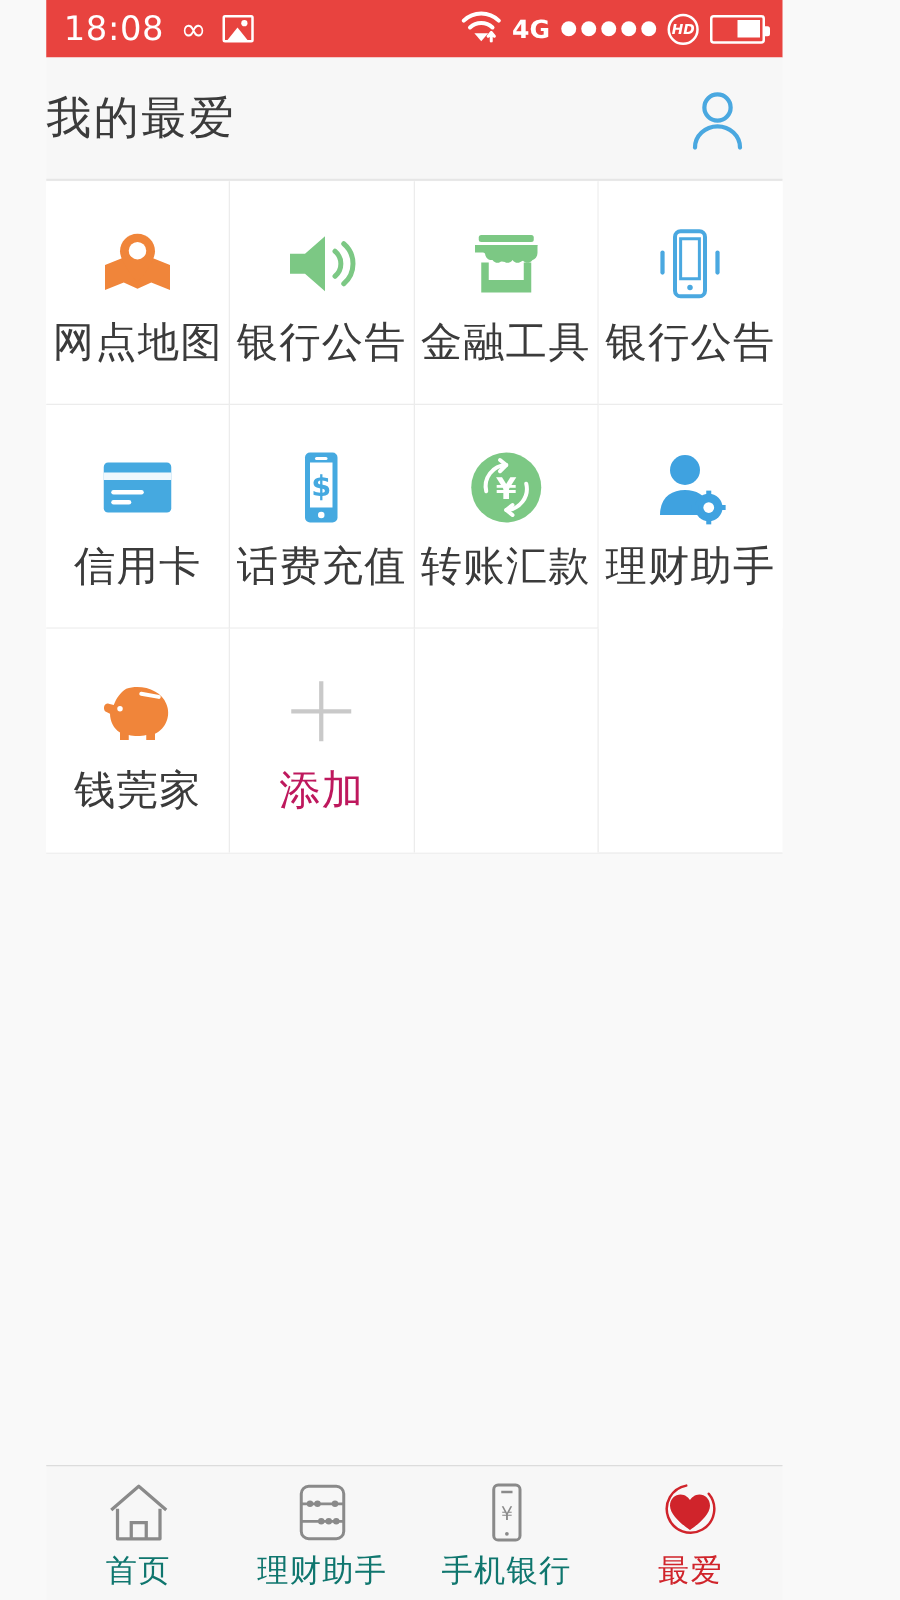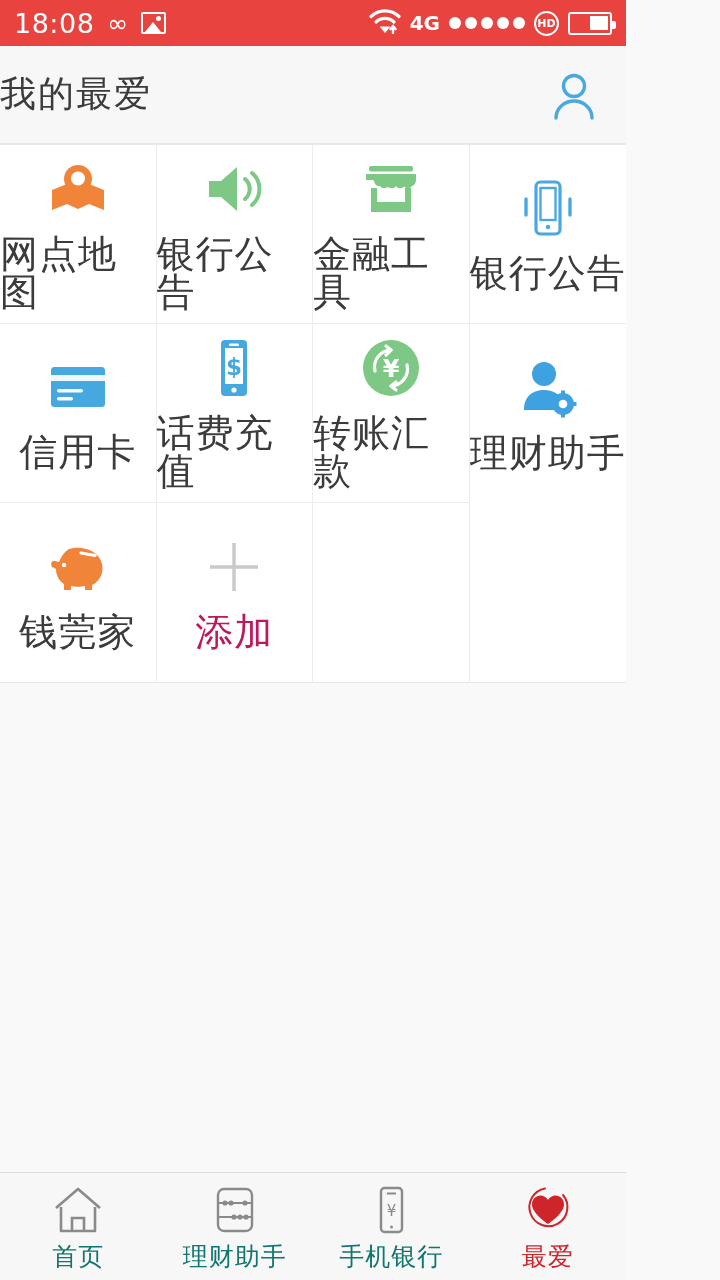--- a/index.html
+++ b/index.html
@@ -1,21 +1,21 @@
 <!DOCTYPE html>
 <html><head>
 <meta charset="utf-8">
 <style>
   * { margin:0; padding:0; box-sizing:border-box; }
   html,body {
     width:720px; height:1280px; overflow:hidden;
     font-family:"DejaVu Sans","Liberation Sans",sans-serif;
     background:#f9f9f9;
   }
-  #app { position:relative; width:626px; height:1280px; display:flex; flex-direction:column; background:#f9f9f9; }
+  #app { position:relative; width:626px; height:1280px; display:flex; flex-direction:column; background:#f9f9f9;padding-left:37px; }
 
   
   .statusbar {
     height:46px; background:#e8433f; color:#fff;
     display:flex; align-items:center; justify-content:space-between;
     padding:0 14px; flex:none;
   }
   .sb-left { display:flex; align-items:center; gap:13px; }
   .sb-right { display:flex; align-items:center; gap:9px; }
   .sb-time { font-size:27px; letter-spacing:.5px; font-weight:400; line-height:1; }
@@ -26,21 +26,21 @@
   }
   .sb-img::before{ content:""; position:absolute; left:2px; bottom:0; width:0;height:0;
     border-left:8px solid transparent;border-right:8px solid transparent;border-bottom:10px solid #fff;}
   .sb-img::after{ content:""; position:absolute; right:3px; top:2px; width:5px;height:5px;border-radius:50%;background:#fff;}
   .sb-4g { font-size:20px; font-weight:600; letter-spacing:0; }
   .dots { display:flex; gap:4px; align-items:center; }
   .dots i { width:12px;height:12px;border-radius:50%;background:#fff;display:block; }
   .hd {
     width:25px;height:25px;border-radius:50%;border:2.2px solid #fff;
     display:flex;align-items:center;justify-content:center;
-    font-size:11px;font-weight:700;line-height:1;
+    font-size:11px;font-weight:700;line-height:1;font-style:italic;
   }
   .batt { width:44px;height:23px;border:2.5px solid #fff;border-radius:3px;position:relative;
           display:flex;align-items:center;padding:2.5px; }
   .batt::after{content:"";position:absolute;right:-6px;top:7px;width:4px;height:8px;background:#fff;border-radius:0 2px 2px 0;}
   .batt i { display:block; height:100%; width:50%; background:#fff; margin-left:auto; }
 
   
   .header {
     height:98px; background:#f7f7f7; flex:none;
     display:flex; align-items:center; justify-content:flex-start;
@@ -59,21 +59,21 @@
   .cell {
     height:179px; background:#fff;
     border-right:1px solid #ececec; border-bottom:1px solid #ececec;
     display:flex; flex-direction:column; align-items:center; justify-content:center;
     gap:14px;
   }
   .cell:nth-child(4n) { border-right:none; }
   .grid .cell:nth-last-child(-n+4) { border-bottom:none; }
   .cell.empty { background:#fff; }
   .cell .ico { width:64px; height:64px; display:flex; align-items:center; justify-content:center; }
-  .cell .lbl { font-size:38px; color:#3b3b3b; letter-spacing:1px; line-height:1; }
+  .cell .lbl { font-size:33px; color:#3b3b3b; letter-spacing:1px; line-height:1; }
   .cell.add .lbl { color:#be185d; }
 
   .filler { flex:1; background:#f9f9f9; }
 
   
   .tabbar {
     height:108px; flex:none; background:#f7f7f7;
     border-top:1px solid #dcdcdc;
     display:grid; grid-template-columns:repeat(4,1fr);
   }

